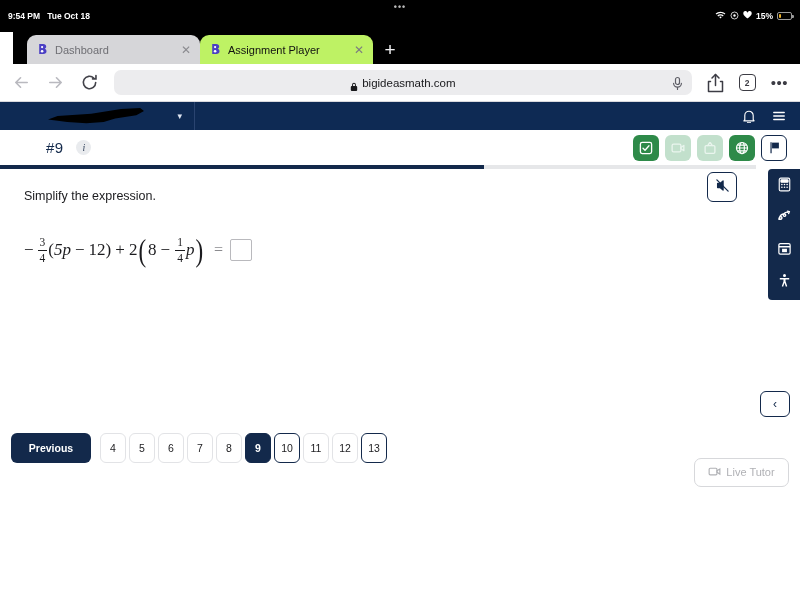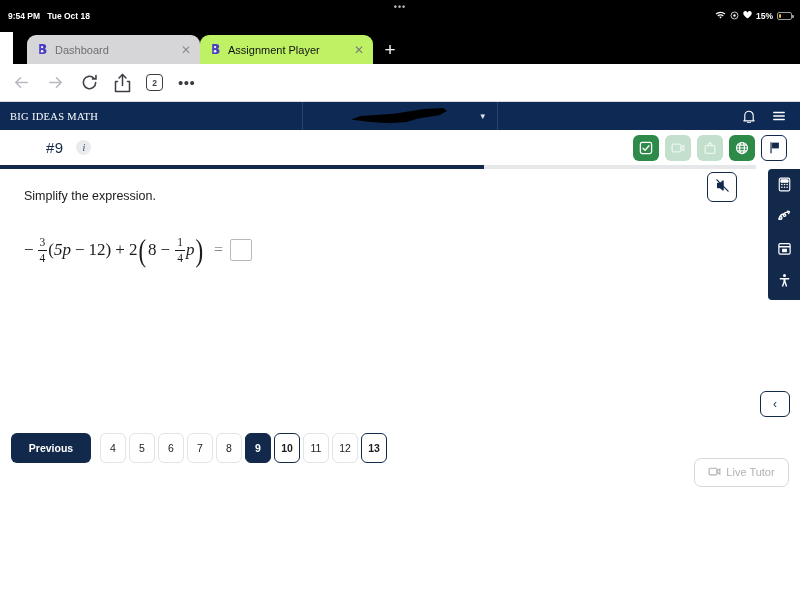--- a/index.html
+++ b/index.html
@@ -203,21 +203,21 @@
     align-items:center; justify-content:center;
   }
   .navbtn.prev{ width:80px; height:30px; }
   .navbtn.next{ width:82px; height:30px; margin-left:3px; }
   .pagebtn{
     width:26px; height:30px; border-radius:6px; background:#fff;
     border:1px solid #e2e3e6; color:#1b1b1e; font-size:10.5px;
     display:flex; align-items:center; justify-content:center; margin-left:3px;
   }
   .pagebtn.active{ background:#13294b; color:#fff; border-color:#13294b; font-weight:bold; }
-  .pagebtn.flagged{ border:1.6px solid #13294b; font-weight:700; }
+  .pagebtn.flagged{ border:1.6px solid #13294b; font-weight:400; }
   .footer-spacer{ flex:1 1 auto; }
   .calcsupport{ display:flex; align-items:center; gap:5px; }
   .cc-ico{ width:17px; height:17px; color:#c03a3a; }
   .cc-text{ font-size:7.6px; font-weight:bold; color:#4a4a52; line-height:1.32; }
   .livetutor{
     width:95px; height:29px; border:1px solid #d7d8db; border-radius:7px;
     background:#fff; display:flex; align-items:center; justify-content:center;
     gap:5px; margin-left:12px; color:#b0b1b5; font-size:11px;margin-top:48px;
   }
   .livetutor svg{ width:13px; height:13px; color:#b0b1b5; }
@@ -295,34 +295,48 @@
         <path d="M4 10h12M11 5l5 5-5 5"></path>
       </svg>
   </span>
   <span class="nav-ico enabled">
     <svg viewBox="0 0 20 20" fill="none" stroke="currentColor" stroke-width="1.7" stroke-linecap="round">
         <path d="M16.5 10a6.5 6.5 0 1 1-2-4.7"></path>
         <path d="M16.8 2.6v3.6h-3.6"></path>
       </svg>
   </span>
 
+  <div class="urlfield">
+    <span class="url-lock">
+      <svg viewBox="0 0 10 12" fill="#18181b">
+          <rect x="1" y="5" width="8" height="6.3" rx="1.3"></rect>
+          <path d="M2.6 5V3.4a2.4 2.4 0 0 1 4.8 0V5h-1.2V3.4a1.2 1.2 0 0 0-2.4 0V5z"></path>
+        </svg>
+    </span>
+    <span class="url-text" title="Search or enter website name">bigideasmath.com</span>
+    <span class="url-mic">
+      <svg viewBox="0 0 11 14" fill="none" stroke="currentColor" stroke-width="1.2" stroke-linecap="round">
+          <rect x="3.5" y="1" width="4" height="7" rx="2"></rect>
+          <path d="M1.6 6.8a3.9 3.9 0 0 0 7.8 0M5.5 10.7V13"></path>
+        </svg>
+    </span>
+  </div>
 
   <span class="tb-ico">
     <svg viewBox="0 0 17 20" fill="none" stroke="currentColor" stroke-width="1.5" stroke-linecap="round" stroke-linejoin="round">
         <path d="M8.5 1.5v11"></path>
         <path d="M5 5l3.5-3.5L12 5"></path>
         <path d="M3.5 8.5h-2v10h14v-10h-2"></path>
       </svg>
   </span>
   <span class="tabcount">2</span>
   <span class="tb-more">•••</span>
 </div>
 
 <div class="appheader">
-  <div class="brand">BIG IDEAS MATH</div>
   <div class="classpick">
     <span class="redact"></span>
     <span style="flex:1 1 auto"></span>
     <span class="chev-dn">▾</span>
   </div>
   <div class="header-spacer"></div>
   <div class="header-icons">
     <span class="hdr-ico">
       <svg viewBox="0 0 16 17" fill="none" stroke="currentColor" stroke-width="1.3" stroke-linecap="round" stroke-linejoin="round">
           <path d="M3.2 12.2V7.4a4.8 4.8 0 0 1 9.6 0v4.8l1 1.4H2.2z"></path>

